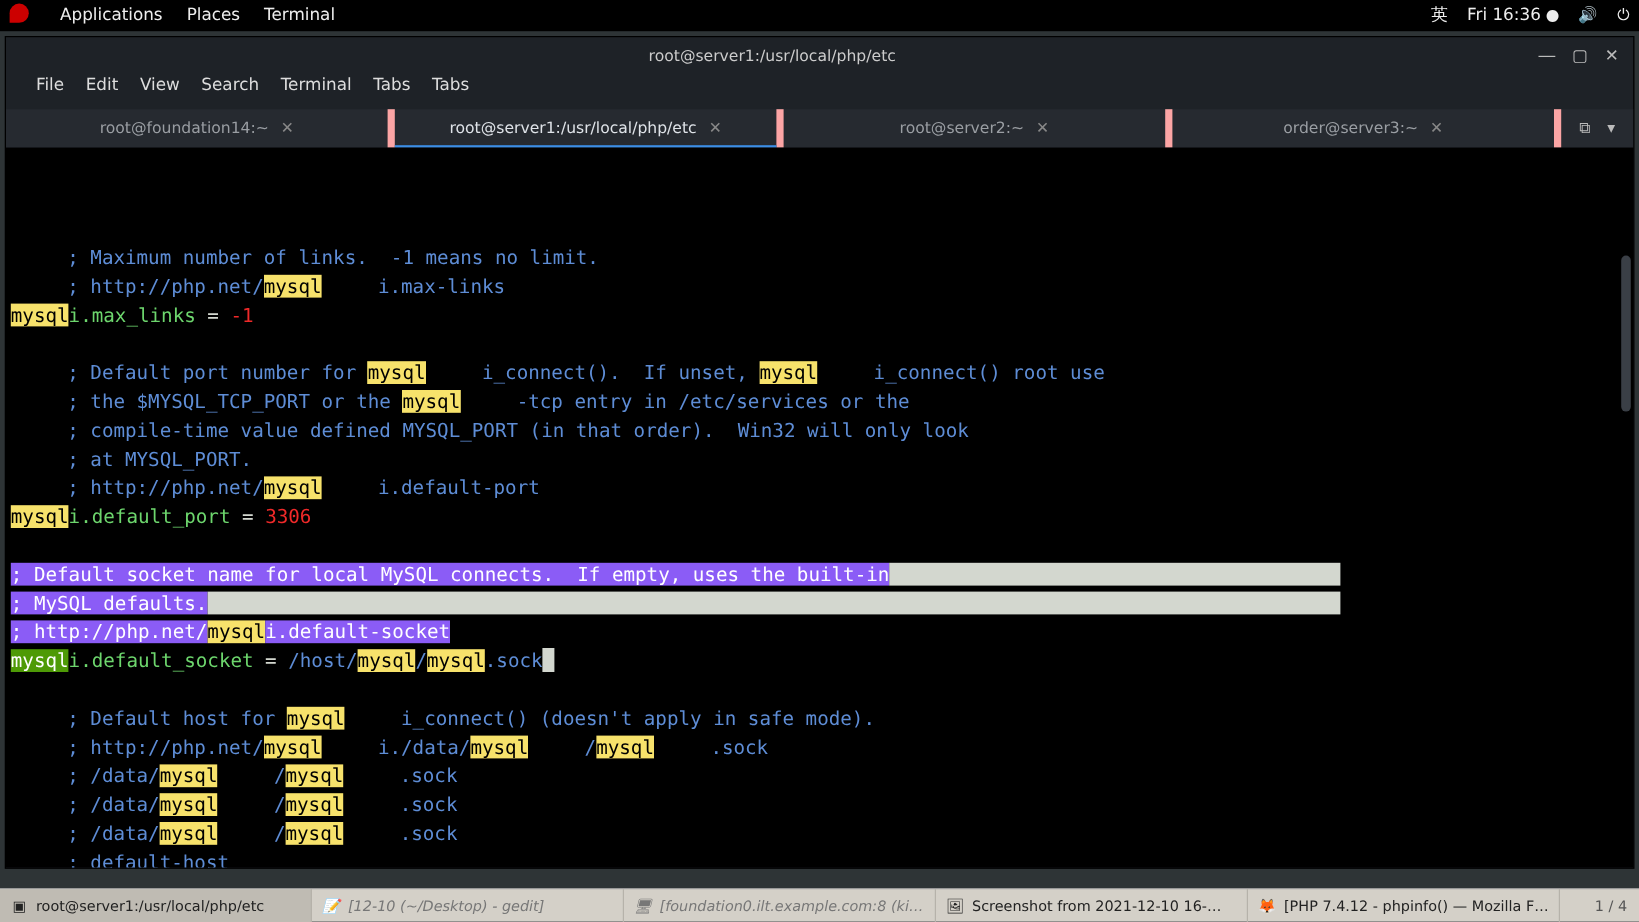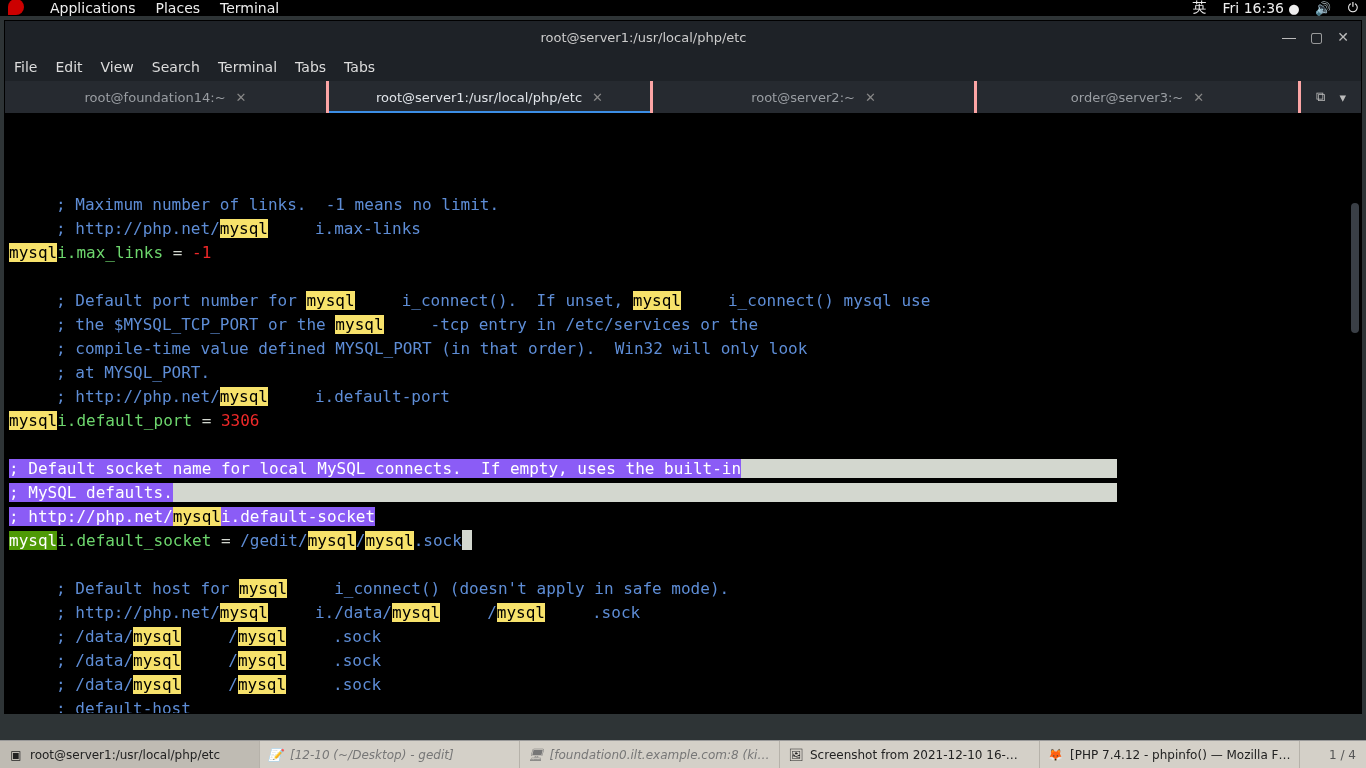--- a/index.html
+++ b/index.html
@@ -1,37 +1,37 @@
 <!DOCTYPE html>
 <html><head>
 <meta charset="utf-8">
 <style>
 * { margin:0; padding:0; box-sizing:border-box; }
 body { width:1366px; height:768px; font-family:"DejaVu Sans",sans-serif; background:#2e3436; overflow:hidden; font-size:13px; color:#d3d7cf; }
 
 
-.topbar { height:16px; background:#000; display:flex; align-items:center; padding:0 8px; color:#eee; font-size:14px; }
+.topbar { height:26px; background:#000; display:flex; align-items:center; padding:0 8px; color:#eee; font-size:14px; }
 .topbar .left  { display:flex; align-items:center; gap:20px; }
 .topbar .left span { cursor:default; }
 .topbar .right { margin-left:auto; display:flex; align-items:center; gap:16px; }
 .rh-hat { width:16px; height:16px; background:#c00; border-radius:50% 50% 50% 0; display:inline-block; margin-right:6px;}
 .power-icon, .vol-icon, .dot {font-size:13px;}
 
 
 .win { margin:4px; background:#1e2227; border:1px solid #000; height:694px; display:flex; flex-direction:column; }
 .titlebar { height:32px; display:flex; align-items:center; color:#ccc; font-size:13px; }
 .titlebar .title { margin:0 auto; }
 .titlebar .wmbtns { display:flex; gap:14px; padding-right:12px; font-size:14px; color:#bbb; }
 .titlebar .wmbtns span { cursor:pointer; }
 
-.menubar { height:28px; display:flex; align-items:center; gap:18px; padding:0 9px; color:#ddd; font-size:14px;}
+.menubar { height:28px; display:flex; align-items:flex-start; gap:18px; padding:0 25px; color:#ddd; font-size:14px;}
 .menubar span { cursor:default; }
 
 .tabs { height:32px; display:flex; align-items:stretch; background:#262a30; font-size:13px; }
-.tab { display:flex; align-items:center; justify-content:center; gap:10px; padding:0 14px; color:#9a9ea3; position:relative; flex:1; border-right:3px solid #fca5a5;}
+.tab { display:flex; align-items:center; justify-content:center; gap:10px; padding:0 14px; color:#9a9ea3; position:relative; flex:1; border-right:6px solid #fca5a5;}
 .tab .close { font-size:13px; color:#888; cursor:pointer; }
 .tab.active { color:#dfe3e8; }
 .tab.active::after { content:""; position:absolute; left:0; right:0; bottom:0; height:2px; background:#3c8ee6; }
 .tabmenu { width:60px; display:flex; align-items:center; justify-content:center; gap:14px; color:#bbb;}
 
 
 .term { flex:1; background:#000; padding:8px 4px 2px 4px; font-family:"DejaVu Sans Mono","Liberation Mono",monospace; font-size:16px; line-height:24px; white-space:pre; overflow:hidden; position:relative; }
 .c-com   { color:#5e8dd6;margin-left:47px; }      
 .c-key   { color:#6dd66d;margin-top:12px; }      
 .c-op    { color:#d3d7cf; }
@@ -115,31 +115,31 @@
     </div>
   </div>
 
   <div class="term">
 <div class="scroll-hint"></div>
 <span>
 <span class="c-com">; Maximum number of links.  -1 means no limit.</span>
 <span class="c-com">; http://php.net/</span><span class="hl">mysql</span><span class="c-com">i.max-links</span>
 <span class="hl">mysql</span><span class="c-key">i.max_links</span><span class="c-op"> = </span><span class="c-num">-1</span>
 
-<span class="c-com">; Default port number for </span><span class="hl">mysql</span><span class="c-com">i_connect().  If unset, </span><span class="hl">mysql</span><span class="c-com">i_connect() mysql use</span>
+<span class="c-com">; Default port number for </span><span class="hl">mysql</span><span class="c-com">i_connect().  If unset, </span><span class="hl">mysql</span><span class="c-com">i_connect() root use</span>
 <span class="c-com">; the $MYSQL_TCP_PORT or the </span><span class="hl">mysql</span><span class="c-com">-tcp entry in /etc/services or the</span>
 <span class="c-com">; compile-time value defined MYSQL_PORT (in that order).  Win32 will only look</span>
 <span class="c-com">; at MYSQL_PORT.</span>
 <span class="c-com">; http://php.net/</span><span class="hl">mysql</span><span class="c-com">i.default-port</span>
 <span class="hl">mysql</span><span class="c-key">i.default_port</span><span class="c-op"> = </span><span class="c-num">3306</span>
 
 <span class="sel">; Default socket name for local MySQL connects.  If empty, uses the built-in</span><span class="sel-inv">                                       </span>
 <span class="sel">; MySQL defaults.</span><span class="sel-inv">                                                                                                  </span>
 <span class="sel">; http://php.net/</span><span class="hl">mysql</span><span class="sel">i.default-socket</span>
-<span class="hl-cur">mysql</span><span class="c-key">i.default_socket</span><span class="c-op"> = </span><span class="c-val">/gedit/</span><span class="hl">mysql</span><span class="c-val">/</span><span class="hl">mysql</span><span class="c-val">.sock</span><span class="cursor"></span>
+<span class="hl-cur">mysql</span><span class="c-key">i.default_socket</span><span class="c-op"> = </span><span class="c-val">/host/</span><span class="hl">mysql</span><span class="c-val">/</span><span class="hl">mysql</span><span class="c-val">.sock</span><span class="cursor"></span>
 
 <span class="c-com">; Default host for </span><span class="hl">mysql</span><span class="c-com">i_connect() (doesn't apply in safe mode).</span>
 <span class="c-com">; http://php.net/</span><span class="hl">mysql</span><span class="c-com">i./data/</span><span class="hl">mysql</span><span class="c-com">/</span><span class="hl">mysql</span><span class="c-com">.sock</span>
 <span class="c-com">; /data/</span><span class="hl">mysql</span><span class="c-com">/</span><span class="hl">mysql</span><span class="c-com">.sock</span>
 <span class="c-com">; /data/</span><span class="hl">mysql</span><span class="c-com">/</span><span class="hl">mysql</span><span class="c-com">.sock</span>
 <span class="c-com">; /data/</span><span class="hl">mysql</span><span class="c-com">/</span><span class="hl">mysql</span><span class="c-com">.sock</span>
 <span class="c-com">; default-host</span>
 </span>
   </div>
 </div>

